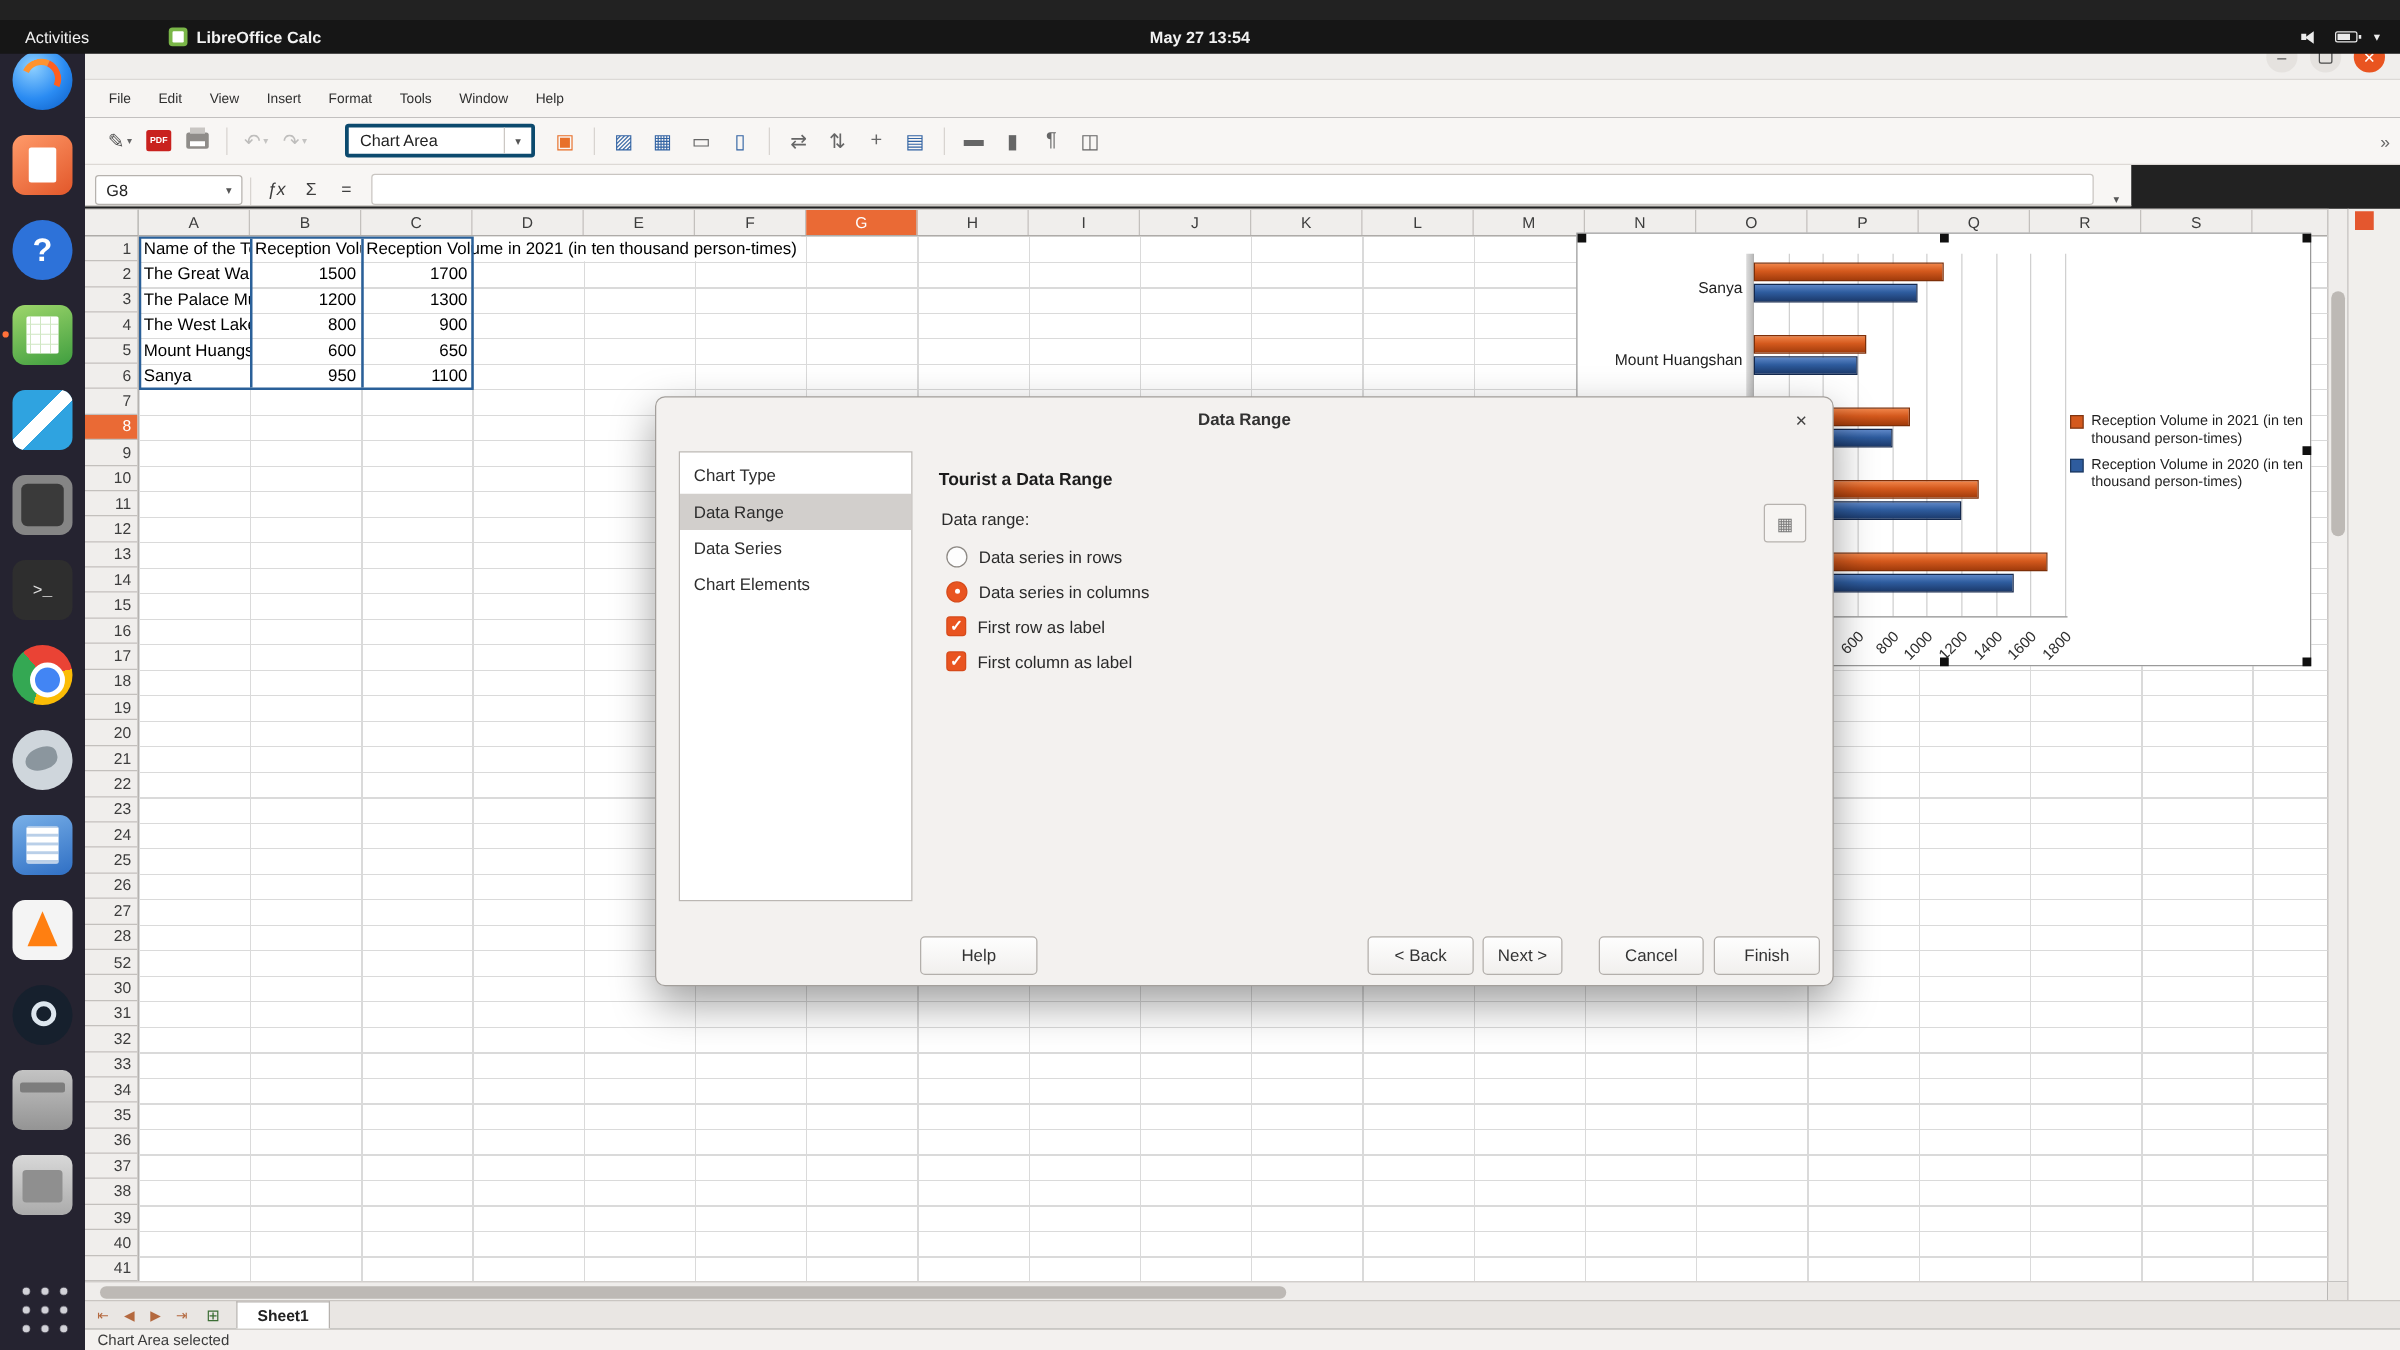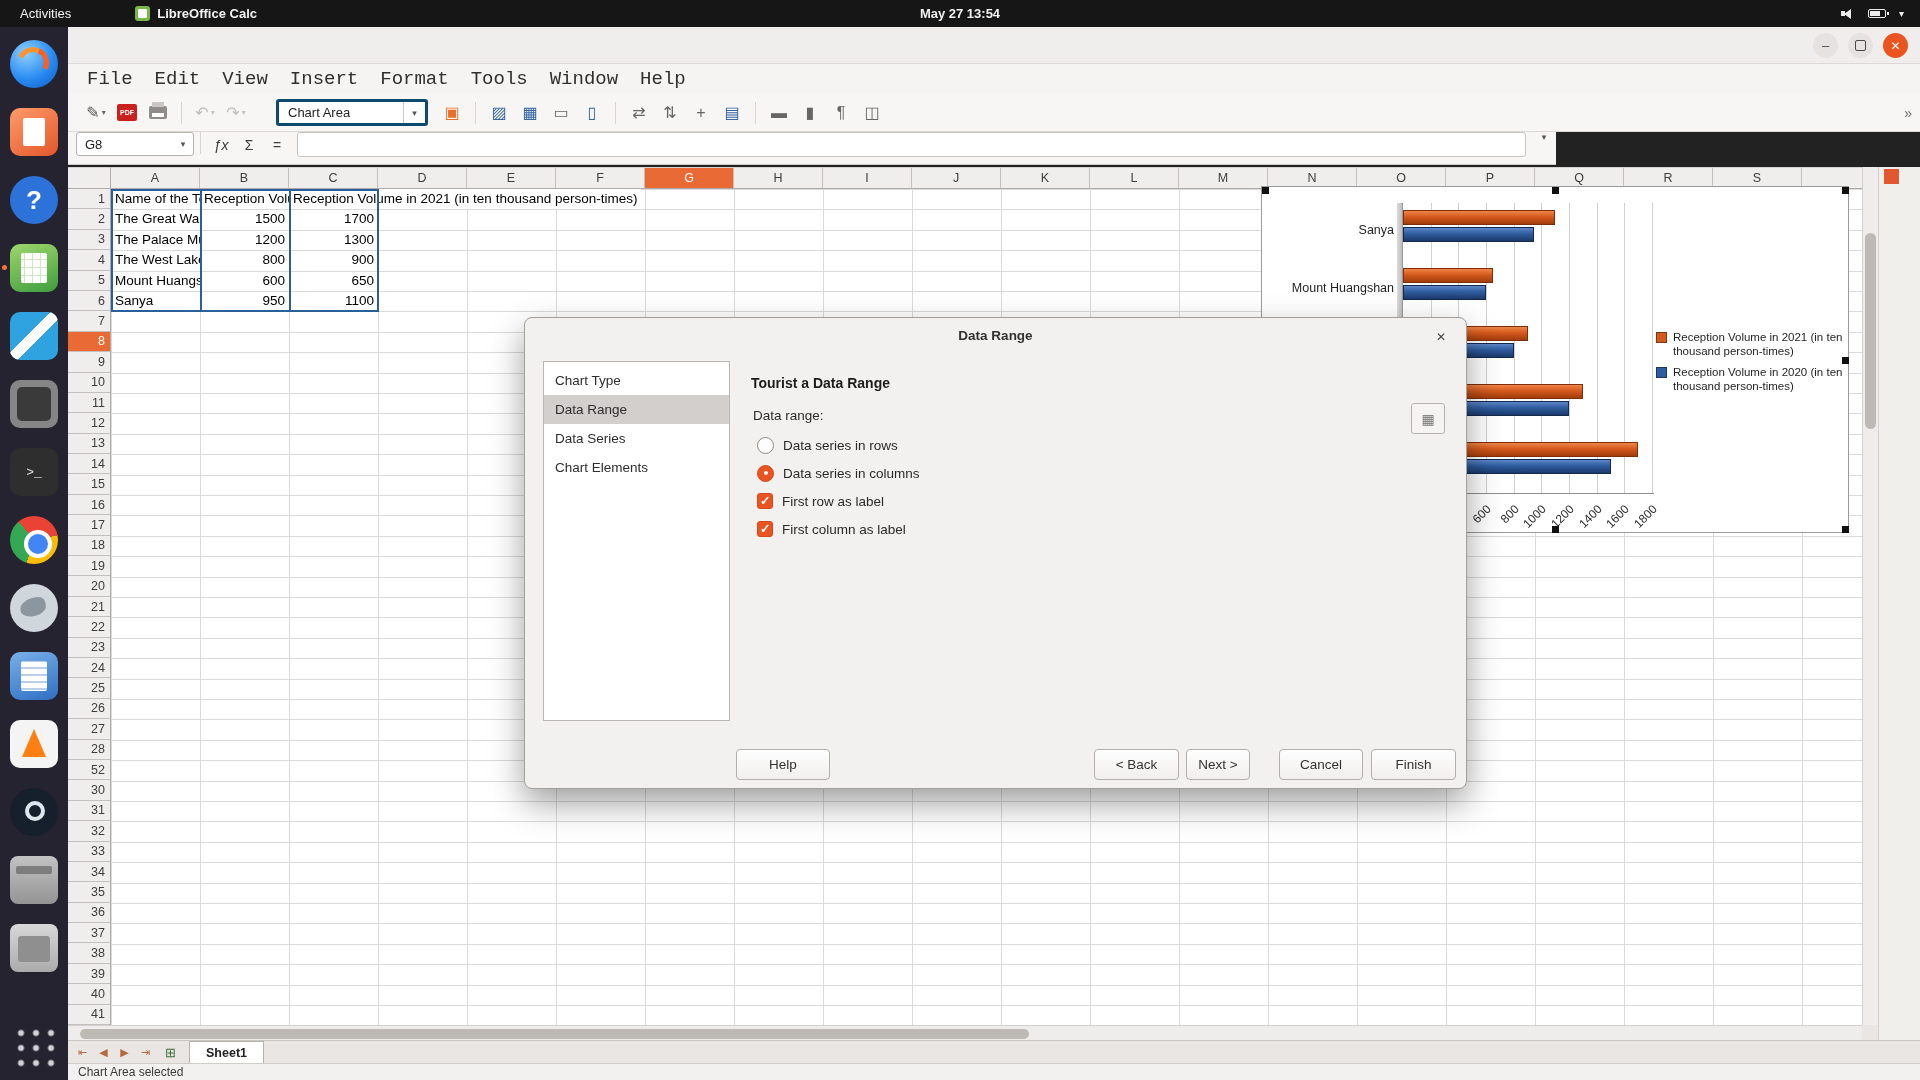--- a/index.html
+++ b/index.html
@@ -1,21 +1,21 @@
 <!DOCTYPE html>
 <html><head>
 <meta charset="utf-8">
 <style>
 *{margin:0;padding:0;box-sizing:border-box;}
 html,body{width:1920px;height:1080px;}
 body{font-family:"Liberation Sans",sans-serif;background:#222;position:relative;overflow:hidden;}
 #page{position:absolute;inset:0;width:1920px;height:1080px;}
 
 
-#topbar{position:absolute;left:0;top:0;width:1920px;height:27px;background:#161616;color:#f2f2f2;display:flex;align-items:center;font-size:13px;z-index:40;}
+#topbar{position:absolute;left:0;top:16px;width:1920px;height:27px;background:#161616;color:#f2f2f2;display:flex;align-items:center;font-size:13px;z-index:40;}
 .tb-activities{margin-left:20px;}
 .tb-app{display:flex;align-items:center;gap:7px;margin-left:64px;font-weight:bold;}
 .tb-app-icon{width:15px;height:15px;border-radius:3px;background:#7ab648;display:inline-block;position:relative;}
 .tb-app-icon::after{content:"";position:absolute;inset:3px;background:#fff;border-radius:1px;}
 .tb-clock{position:absolute;left:50%;transform:translateX(-50%);font-weight:bold;}
 .tb-status{position:absolute;right:16px;display:flex;align-items:center;gap:13px;}
 .ic-vol{position:relative;width:14px;height:12px;}
 .ic-vol::before{content:"";position:absolute;left:0;top:3.5px;width:4px;height:5px;background:#ececec;}
 .ic-vol::after{content:"";position:absolute;left:3px;top:1px;border-top:5px solid transparent;border-bottom:5px solid transparent;border-right:7px solid #ececec;}
 .ic-battery{width:18px;height:9px;border:1px solid #ececec;border-radius:2px;position:relative;}
@@ -59,38 +59,38 @@
 
 
 #titlebar{position:absolute;left:68px;top:27px;width:1852px;height:37px;background:#f0eeec;border-bottom:1px solid #dcd9d6;display:flex;align-items:center;justify-content:center;}
 .title-text{font-size:13.5px;font-weight:bold;color:#343434;}
 .win-controls{position:absolute;right:12px;top:6px;display:flex;gap:10px;}
 .wc{width:25px;height:25px;border-radius:50%;background:#e5e2df;display:flex;align-items:center;justify-content:center;font-size:13px;color:#4a4a4a;}
 .wc.max::after{content:"";width:9px;height:9px;border:1.5px solid #4a4a4a;border-radius:2px;}
 .wc.close{background:#e95420;color:#fff;font-size:12px;}
 
 #menubar{position:absolute;left:68px;top:64px;width:1852px;height:30px;background:#f6f4f2;display:flex;align-items:center;padding-left:8px;}
-.menu-item{padding:0 11px;font-size:19px;color:#2f2f2f;line-height:30px;font-family:Liberation Mono, monospace;}
+.menu-item{padding:0 11px;font-size:11px;color:#2f2f2f;line-height:30px;}
 
 #toolbar{position:absolute;left:68px;top:94px;width:1852px;height:38px;background:#f8f6f4;border-bottom:1px solid #ddd9d5;display:flex;align-items:center;padding-left:14px;}
 .tb-group{display:flex;align-items:center;gap:3px;}
 .tbtn{min-width:28px;height:28px;border-radius:3px;display:flex;align-items:center;justify-content:center;font-size:16px;color:#555;padding:0 2px;}
 .tbtn.disabled{opacity:.35;}
 .tglyph{font-size:16px;}
 .tcaret{font-size:8px;color:#666;margin-left:2px;}
 .ic-pdf{background:#c9211e;color:#fff;font-size:7px;font-weight:bold;padding:5px 3px;border-radius:2px;}
 .ic-print{width:18px;height:13px;background:#8f8c89;border-radius:2px;position:relative;}
 .ic-print::before{content:"";position:absolute;left:3px;top:-4px;width:12px;height:5px;background:#c9c6c3;}
 .ic-print::after{content:"";position:absolute;left:3px;bottom:2px;width:12px;height:4px;background:#fff;}
 .sep-v{width:1px;height:22px;background:#d8d4d0;margin:0 6px;}
 .combobox{display:flex;align-items:center;background:#fff;border:3px solid #0c4a6e;border-radius:3px;height:27px;width:152px;font-size:13px;color:#222;padding-left:9px;margin:0 10px 0 26px;}
 .cb-caret{margin-left:auto;width:22px;align-self:stretch;display:flex;align-items:center;justify-content:center;border-left:1px solid #ccc8c4;font-size:9px;color:#555;}
 .tb-overflow{position:absolute;right:8px;top:0;height:38px;display:flex;align-items:center;font-size:14px;color:#666;}
 
-#formulabar{position:absolute;left:68px;top:132px;width:1488px;height:33px;background:#f8f6f4;border-bottom:1px solid #cfccc8;display:flex;align-items:flex-start;padding-left:8px;}
+#formulabar{position:absolute;left:68px;top:132px;width:1637px;height:33px;background:#f8f6f4;border-bottom:1px solid #cfccc8;display:flex;align-items:flex-end;padding-left:8px;}
 .namebox{width:118px;height:24px;background:#fff;border:1px solid #b6b2ae;border-radius:3px;display:flex;align-items:center;font-size:13px;color:#222;}
 .nb-text{padding-left:8px;flex:1;}
 .nb-caret{width:20px;font-size:9px;color:#555;text-align:center;}
 .fbtn{width:26px;height:26px;display:flex;align-items:center;justify-content:center;font-size:14px;color:#3e3e3e;margin:0 1px;}
 .fbtn.fx{font-style:italic;}
 .finput{flex:1;height:25px;background:#fff;border:1px solid #c9c5c1;border-radius:3px;margin:0 6px;}
 .fb-caret{width:24px;text-align:center;font-size:9px;color:#555;}
 
 
 #sheet-corner{position:absolute;left:68px;top:167px;width:43px;height:22px;background:#f0eeec;border-right:1px solid #aeaba8;border-bottom:1px solid #aeaba8;border-top:1px solid #d5d2cf;z-index:2;}

